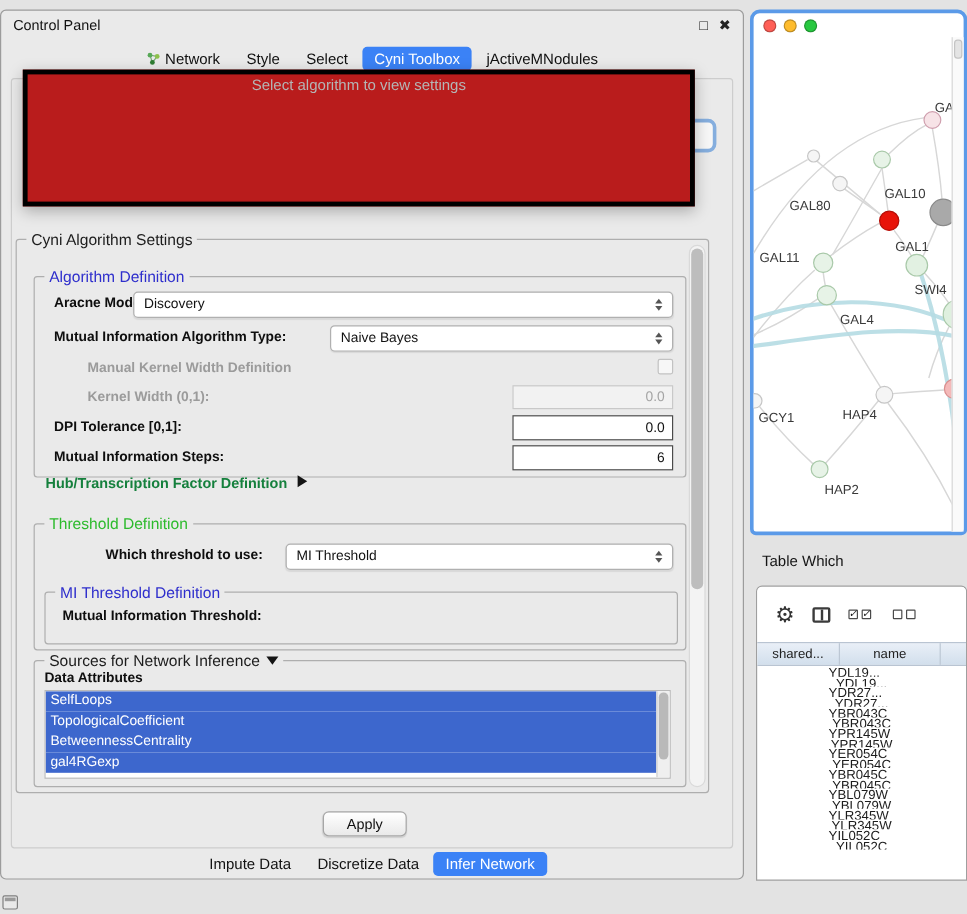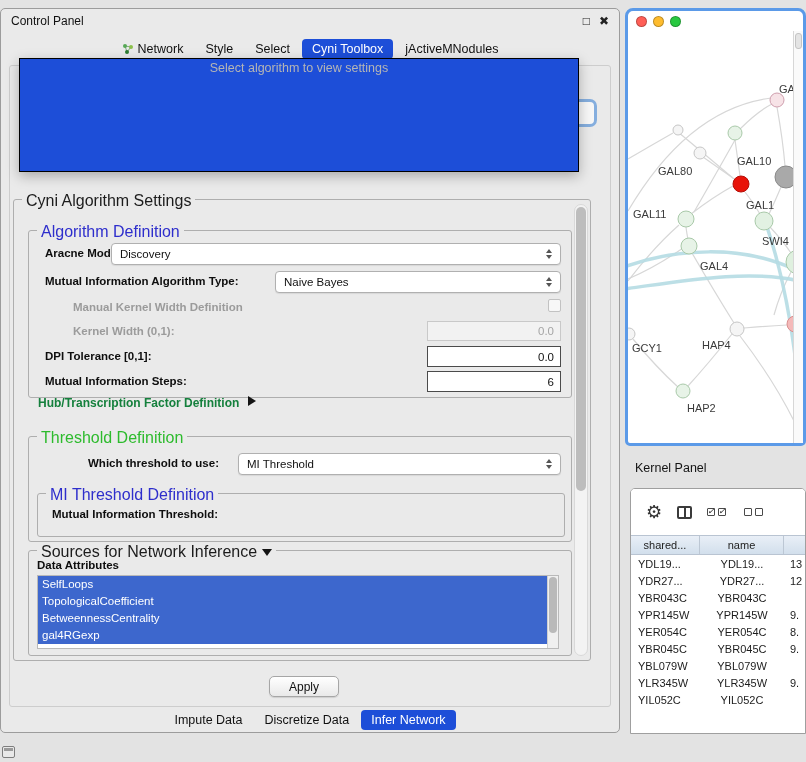--- a/index.html
+++ b/index.html
@@ -10,35 +10,35 @@
   .control-panel{position:absolute;left:0;top:8px;width:620px;height:725px;background:#eaeaea;border:1px solid #9c9c9c;border-radius:5px;}
   .cp-titlebar{height:24px;display:flex;align-items:center;justify-content:space-between;padding:0 10px;font-size:12px;color:#111;}
   .cp-buttons{display:flex;gap:9px;}
   .cp-btn{font-size:12px;color:#222;line-height:1;cursor:default;}
   .content-frame{position:absolute;left:8px;top:56px;width:602px;height:642px;border:1px solid #cdcdcd;border-radius:3px;}
 
   .tabbar{position:absolute;left:0;right:0;display:flex;justify-content:center;gap:2px;}
   .top-tabbar{top:30px;}
   .bottom-tabbar{top:701px;}
   .tab{display:flex;align-items:center;gap:4px;padding:3px 10px;font-size:12.5px;color:#111;border-radius:4px;white-space:nowrap;}
-  .tab.selected{background:#1d4ed8;color:#fff;align-items:center;}
+  .tab.selected{background:#3b82f6;color:#fff;align-items:center;}
   .tabicon{width:12px;height:12px;}
 
   
   .focus-fragment{position:absolute;left:552px;top:90px;width:44px;height:28px;background:#f7f7f7;border:3px solid #85aede;border-radius:7px;z-index:5;}
 
   
-  .popup{position:absolute;left:18px;top:49px;width:560px;height:114px;background:#1d4ed8;border:1px solid #000000;box-shadow:0 4px 12px rgba(0,0,0,.28);z-index:30;font-size:12.5px;padding-top:1px;}
+  .popup{position:absolute;left:18px;top:49px;width:560px;height:114px;background:#b91c1c;border:4px solid #000000;box-shadow:0 4px 12px rgba(0,0,0,.28);z-index:30;font-size:12.5px;padding-top:1px;}
   .popup-placeholder{text-align:center;color:#b5b5b5;height:16px;line-height:16px;}
   .popup-opt{height:16px;line-height:16px;padding-left:2px;color:#000;}
   .popup-opt.selected{font-weight:bold;}
 
   
   .group{position:absolute;border:1px solid #aeaeae;border-radius:3px;}
-  .group-title{position:absolute;top:-8px;left:8px;background:#eaeaea;padding:0 4px;font-size:16px;color:#1c1c1c;white-space:nowrap;display:inline-flex;align-items:center;}
+  .group-title{position:absolute;top:-8px;left:8px;background:#eaeaea;padding:0 4px;font-size:13px;color:#1c1c1c;white-space:nowrap;display:inline-flex;align-items:center;}
   .t-blue{color:#2e2ecc;}
   .t-green{color:#2dbb2d;}
 
   .settings-group{left:12px;top:190px;width:578px;height:462px;}
   .algo-group{left:14px;top:30px;width:544px;height:168px;}
   .threshold-group{left:14px;top:236px;width:544px;height:106px;}
   .mi-subgroup{left:8px;top:56px;width:528px;height:44px;}
   .sources-group{left:14px;top:350px;width:544px;height:106px;}
 
   .lbl{position:absolute;font-size:11.5px;font-weight:bold;color:#0e0e0e;white-space:nowrap;}
@@ -90,21 +90,21 @@
   .tb-cols{width:15px;height:13px;border:2px solid #3b3b3b;border-radius:2px;position:relative;}
   .tb-cols::before{content:"";position:absolute;top:0;bottom:0;left:50%;width:2px;margin-left:-1px;background:#3b3b3b;}
   .tb-checks{display:flex;}
   .cb{width:8px;height:8px;border:1.5px solid #4a4a4a;display:inline-block;border-radius:1px;position:relative;margin-right:3px;background:#fff;}
   .cb.checked::before{content:"✓";position:absolute;left:-1px;top:-3px;font-size:9px;color:#222;}
   .tbl-header{display:flex;height:20px;background:linear-gradient(#e9eff7,#d2dfec);border-top:1px solid #b9c4d2;border-bottom:1px solid #b9c4d2;font-size:11px;color:#222;}
   .hc{display:flex;align-items:center;justify-content:center;height:100%;border-right:1px solid #bcc7d4;}
   .c1{width:69px;}
   .c2{width:84px;}
   .c3{flex:1;border-right:none;}
-  .tr{display:flex;height:17px;align-items:center;font-size:11px;color:#1c1c1c;}
+  .tr{display:flex;height:17px;align-items:center;font-size:11px;color:#1c1c1c;flex-direction:column;}
   .td{overflow:hidden;white-space:nowrap;}
   .td.c1{padding-left:7px;}
   .td.c2{text-align:center;}
   .td.c3{padding-left:6px;}
 
   .mini-icon{position:absolute;left:2px;top:746px;width:13px;height:12px;border:1px solid #7e7e7e;background:#e9e9e9;border-radius:2px;}
   .mini-icon::before{content:"";position:absolute;left:1px;top:1px;right:1px;height:3px;background:#9a9a9a;}
 </style>
 </head>
 <body>
@@ -302,21 +302,21 @@
       <text x="4" y="323">GCY1</text>
       <text x="74" y="320">HAP4</text>
       <text x="171" y="320">Y</text>
       <text x="59" y="383">HAP2</text>
     </svg>
   <div class="net-scroll">
     <div class="thumb"></div>
   </div>
 </section>
 
-<div class="table-panel-label">Kernel Panel</div>
+<div class="table-panel-label">Table Which</div>
 
 <section class="table-window">
   <div class="table-toolbar">
     <span class="tb-gear">⚙</span>
     <span class="tb-cols"></span>
     <span class="tb-checks">
         <i class="cb checked"></i>
         <i class="cb checked"></i>
       </span>
     <span class="tb-checks">

